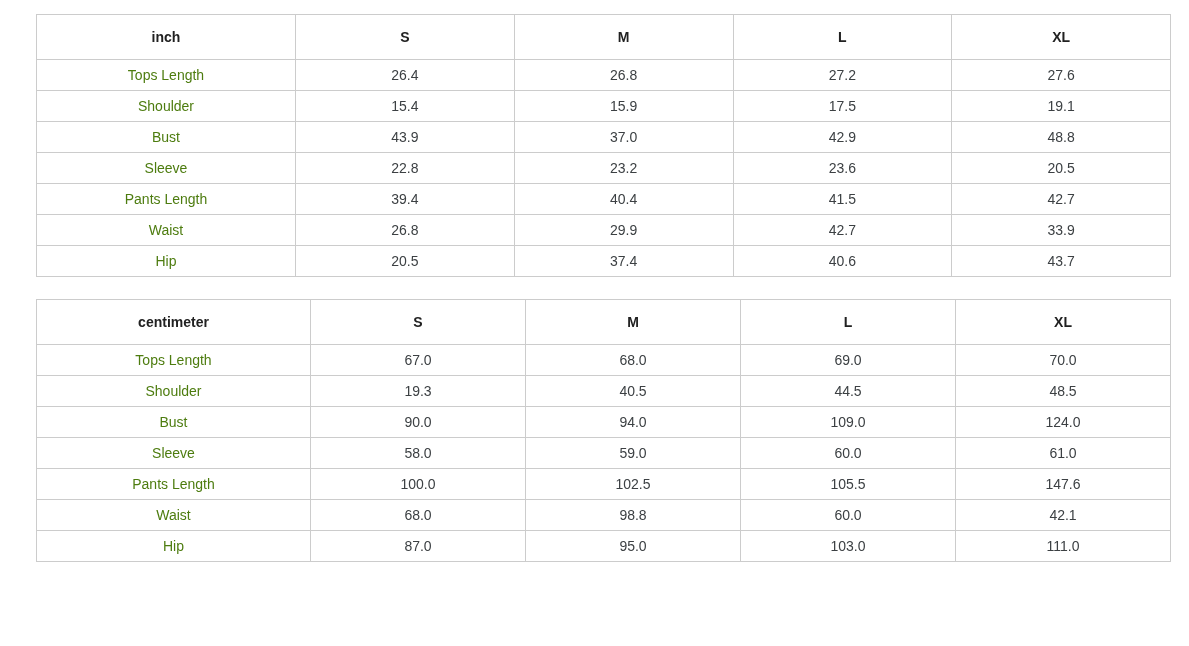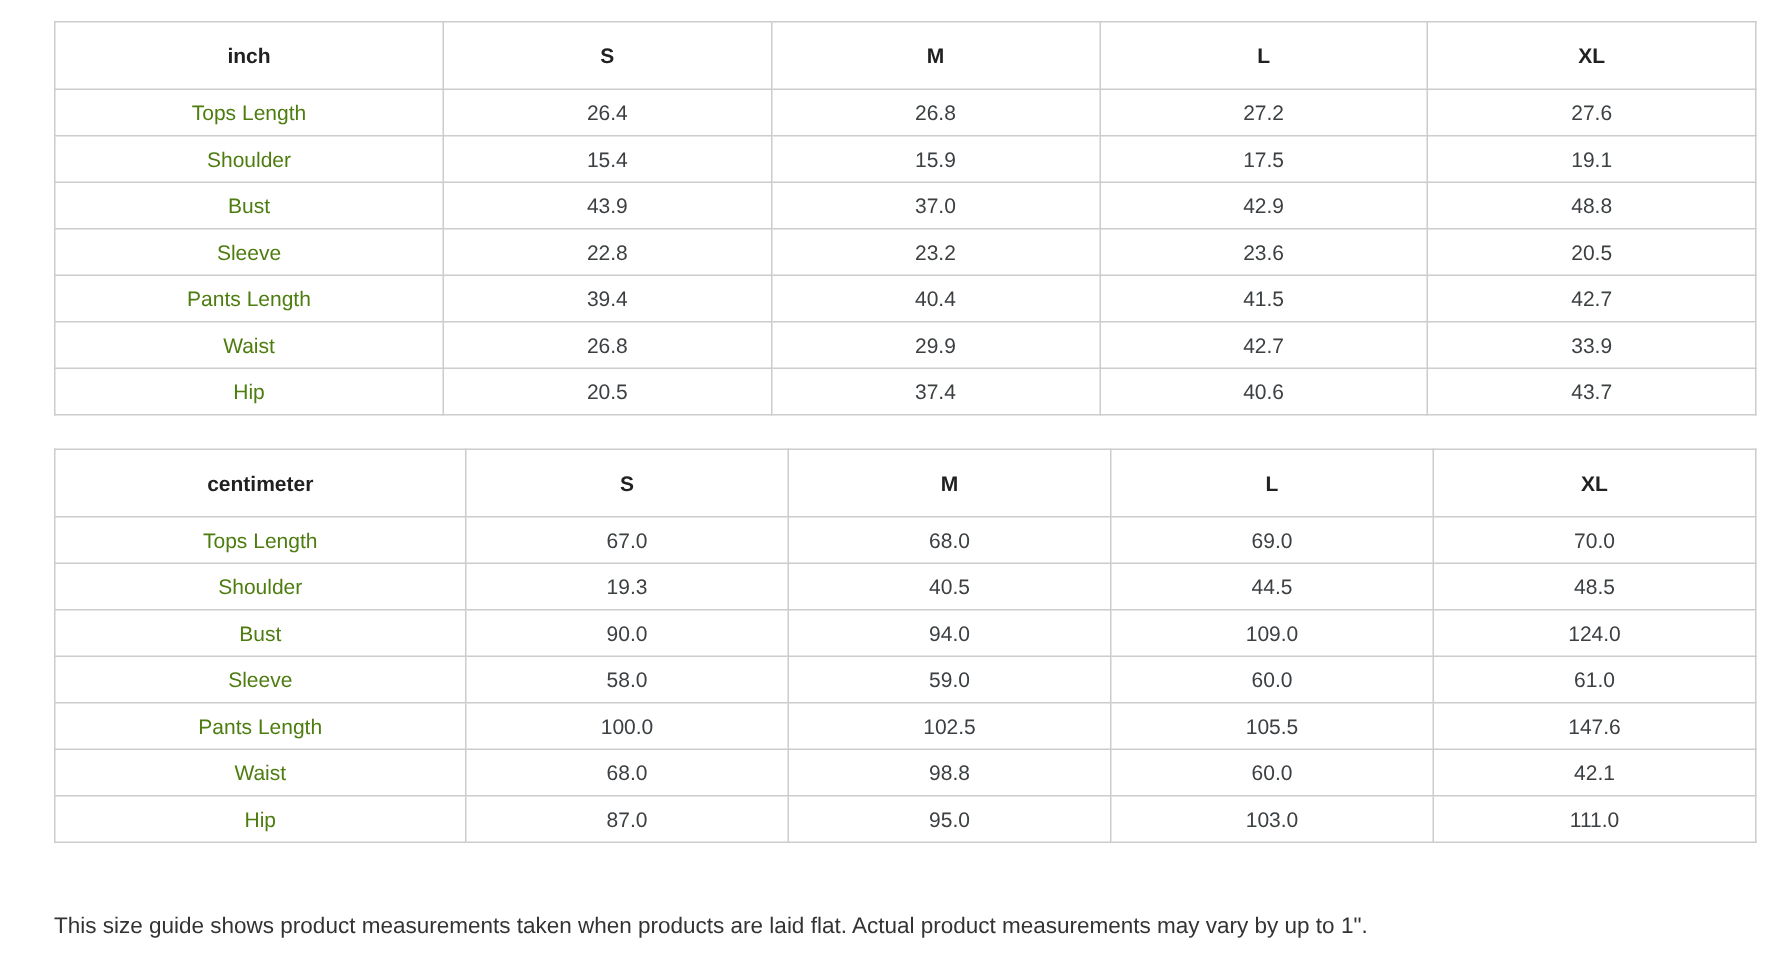--- a/index.html
+++ b/index.html
@@ -197,15 +197,14 @@
       <tr>
         <td class="label">Hip</td>
         <td>87.0</td>
         <td>95.0</td>
         <td>103.0</td>
         <td>111.0</td>
       </tr>
     </tbody>
   </table>
 
-  <p class="note">This size guide shows product measurements taken when products are laid flat. Actual product measurements may vary by up to 1".</p>
 
 </div>
 
 </body></html>

